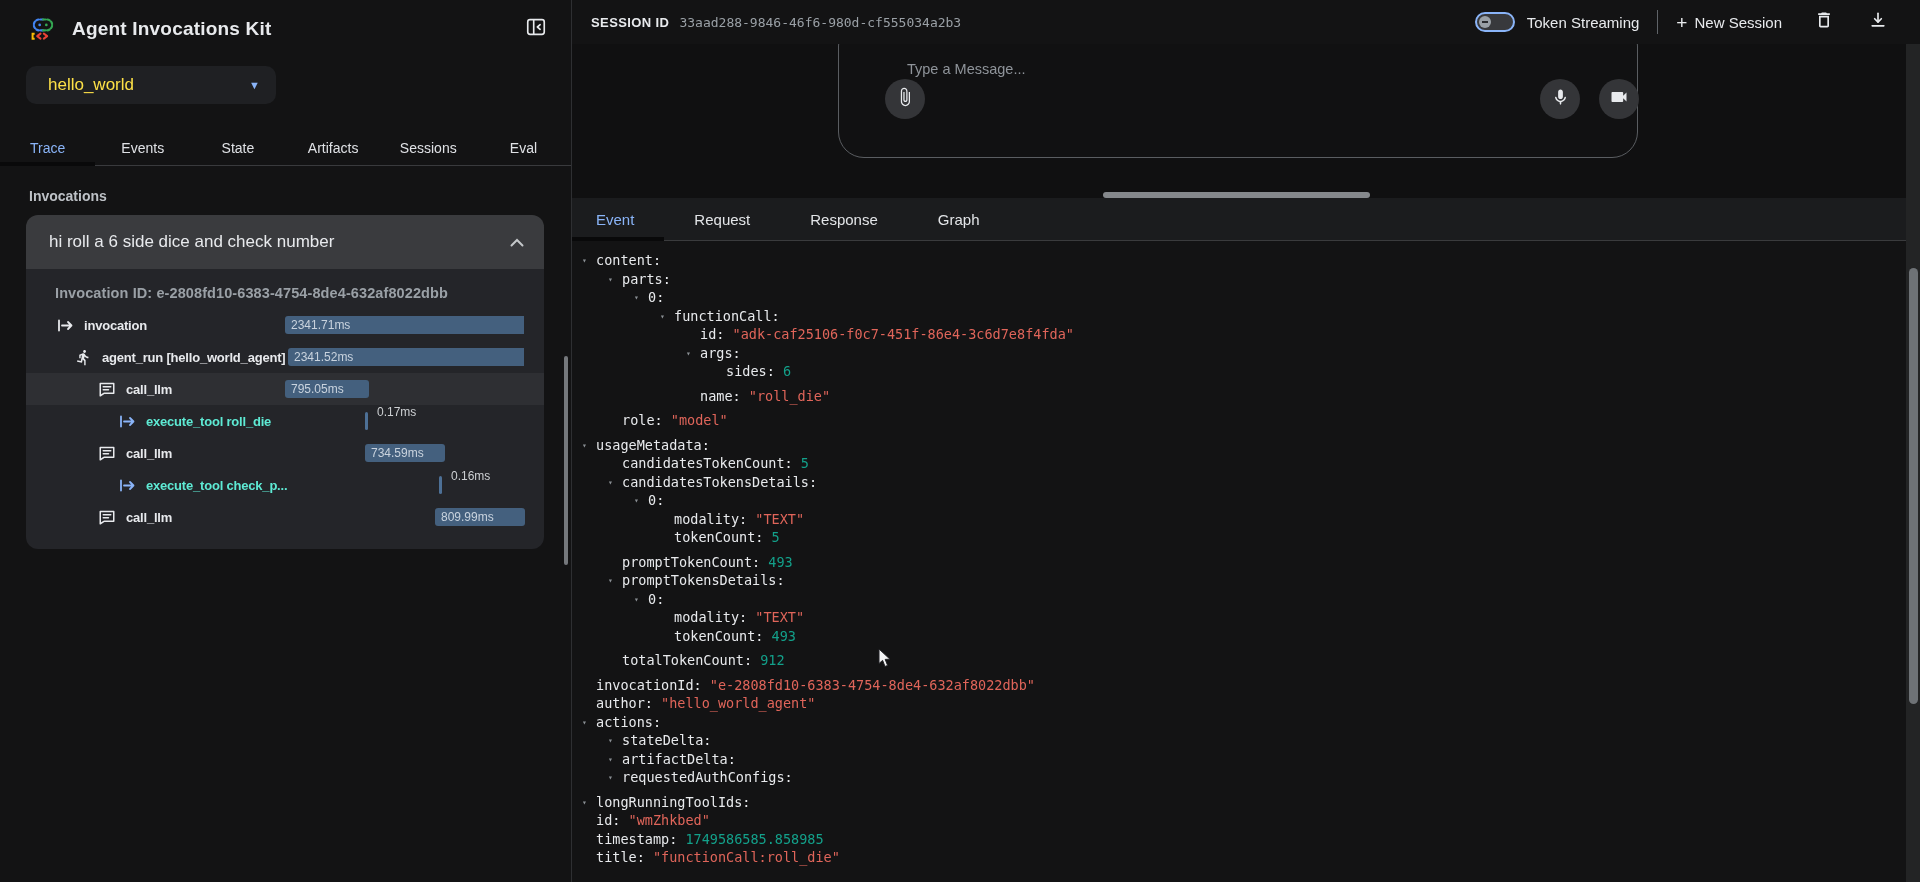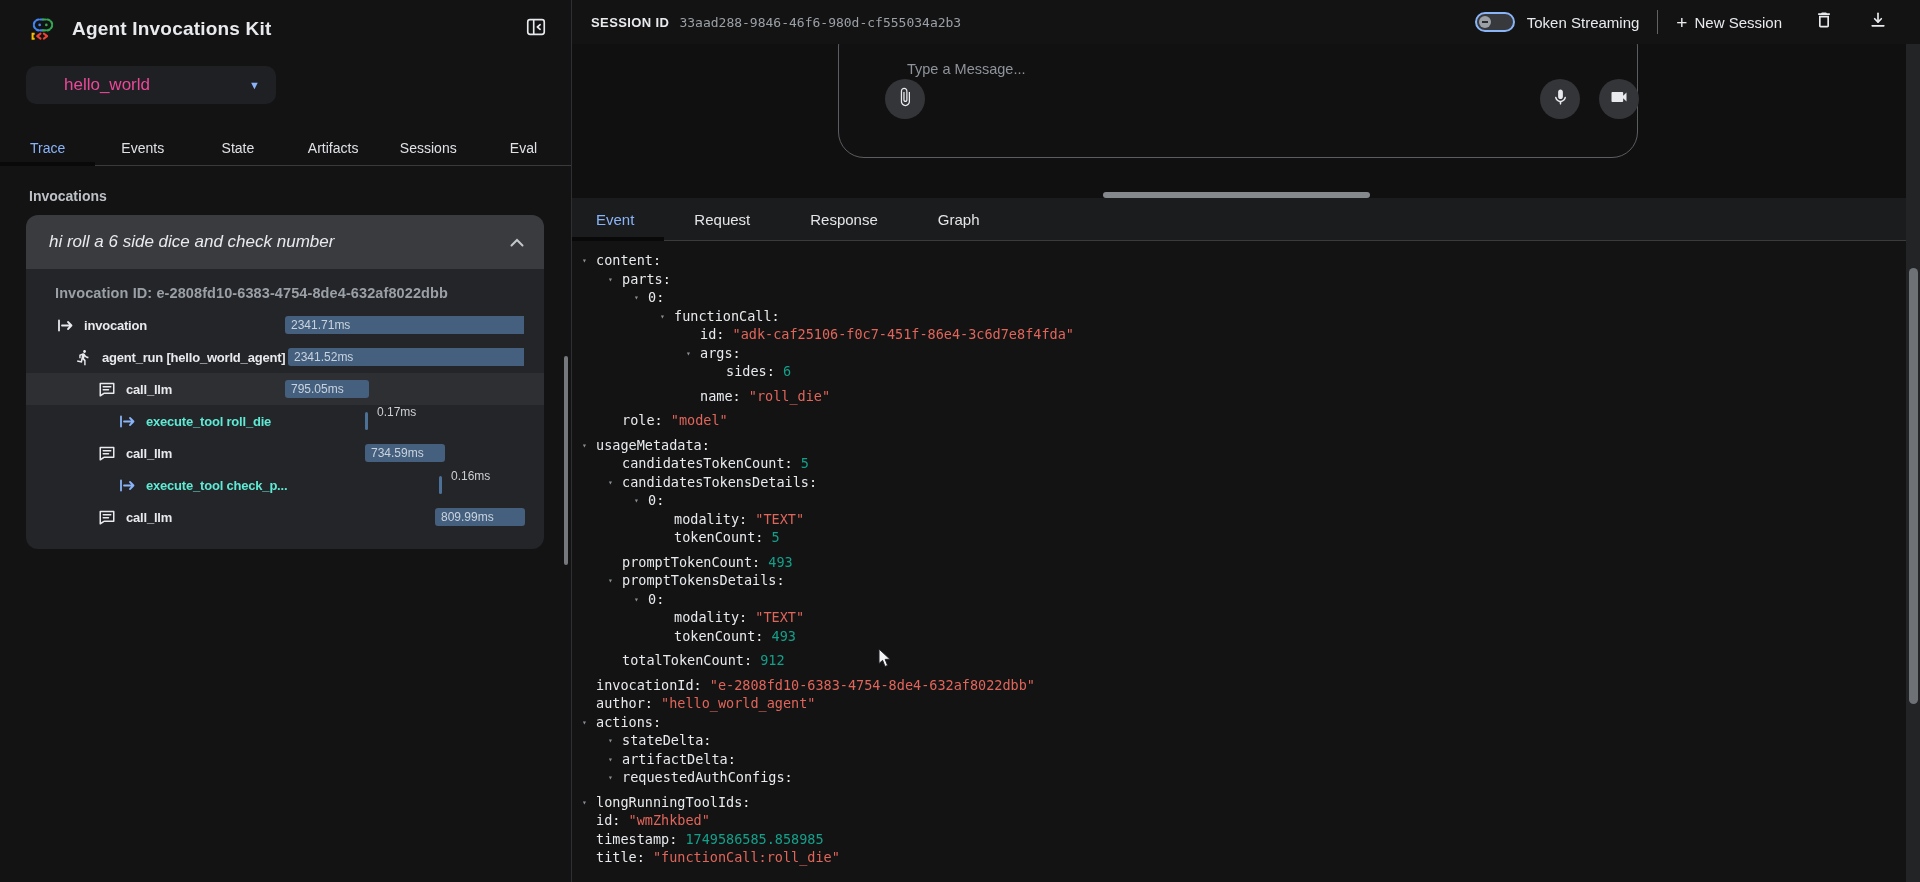--- a/index.html
+++ b/index.html
@@ -6,30 +6,30 @@
   *{box-sizing:border-box;}
   body{font-family:"Liberation Sans",sans-serif;color:#e8eaed;}
   #app{position:relative;width:1920px;height:882px;background:#131314;overflow:hidden;}
 
   
   #sidebar{position:absolute;left:0;top:0;width:572px;height:882px;background:#131314;border-right:1px solid #2e2f32;}
   .sb-header{display:flex;align-items:center;height:58px;padding:0 22px 0 28px;}
   .sb-title{font-size:19px;font-weight:700;margin-left:14px;letter-spacing:.2px;}
   .sb-collapse{margin-left:auto;width:26px;height:26px;display:flex;align-items:center;justify-content:center;cursor:pointer;color:#e8eaed;}
   .agent-select{margin:8px 0 0 26px;width:250px;height:38px;background:#1f2023;border-radius:10px;display:flex;align-items:center;padding:0 16px 0 22px;cursor:pointer;}
-  .agent-select .val{color:#ec4899;font-size:17px;margin-left:16px;}
+  .agent-select .val{color:#fde047;font-size:17px;}
   .agent-select .caret{margin-left:auto;color:#8ab4f8;font-size:11px;}
   #sidebar-tabs{display:flex;margin-top:26px;height:36px;border-bottom:1px solid #393a3d;}
   .stab{flex:1;display:flex;align-items:center;justify-content:center;font-size:14px;color:#dfe1e5;cursor:pointer;position:relative;}
   .stab.active{color:#8ab4f8;}
   .stab.active::after{content:"";position:absolute;left:0;right:0;bottom:-1px;height:4px;background:#09090a;}
   .invocations-label{margin:22px 0 0 29px;font-size:14px;color:#bdc1c6;font-weight:600;}
   
   #inv-card{position:absolute;left:26px;top:215px;width:518px;border-radius:12px;overflow:hidden;}
-  .inv-head{background:#3a3b3e;height:54px;display:flex;align-items:center;padding:0 20px 0 23px;cursor:pointer;font-style:italic;}
+  .inv-head{background:#3a3b3e;height:54px;display:flex;align-items:center;padding:0 20px 0 23px;cursor:pointer;}
   .inv-query{font-size:17px;color:#e8eaed;}
   .inv-chevron{margin-left:auto;color:#c4c7ca;}
   .inv-body{background:#242529;padding:16px 0 16px 0;position:relative;}
   .inv-id{padding-left:29px;font-size:14.5px;font-weight:700;color:#9aa0a6;margin-bottom:8px;letter-spacing:.1px;}
   .srow{position:relative;height:32px;display:flex;align-items:center;}
   .srow.hl{background:#2e2f33;}
   .sicon{width:18px;height:18px;display:flex;align-items:center;justify-content:center;margin-right:10px;flex:none;}
   .slabel{font-size:13px;font-weight:700;color:#e8eaed;letter-spacing:-.2px;white-space:nowrap;z-index:1;text-align:center;}
   .slabel.blue{color:#5eead4;font-weight:700;}
   .sbar{position:absolute;top:7px;height:18px;background:#44607e;border-radius:3px;z-index:0;display:flex;align-items:center;overflow:hidden;}

